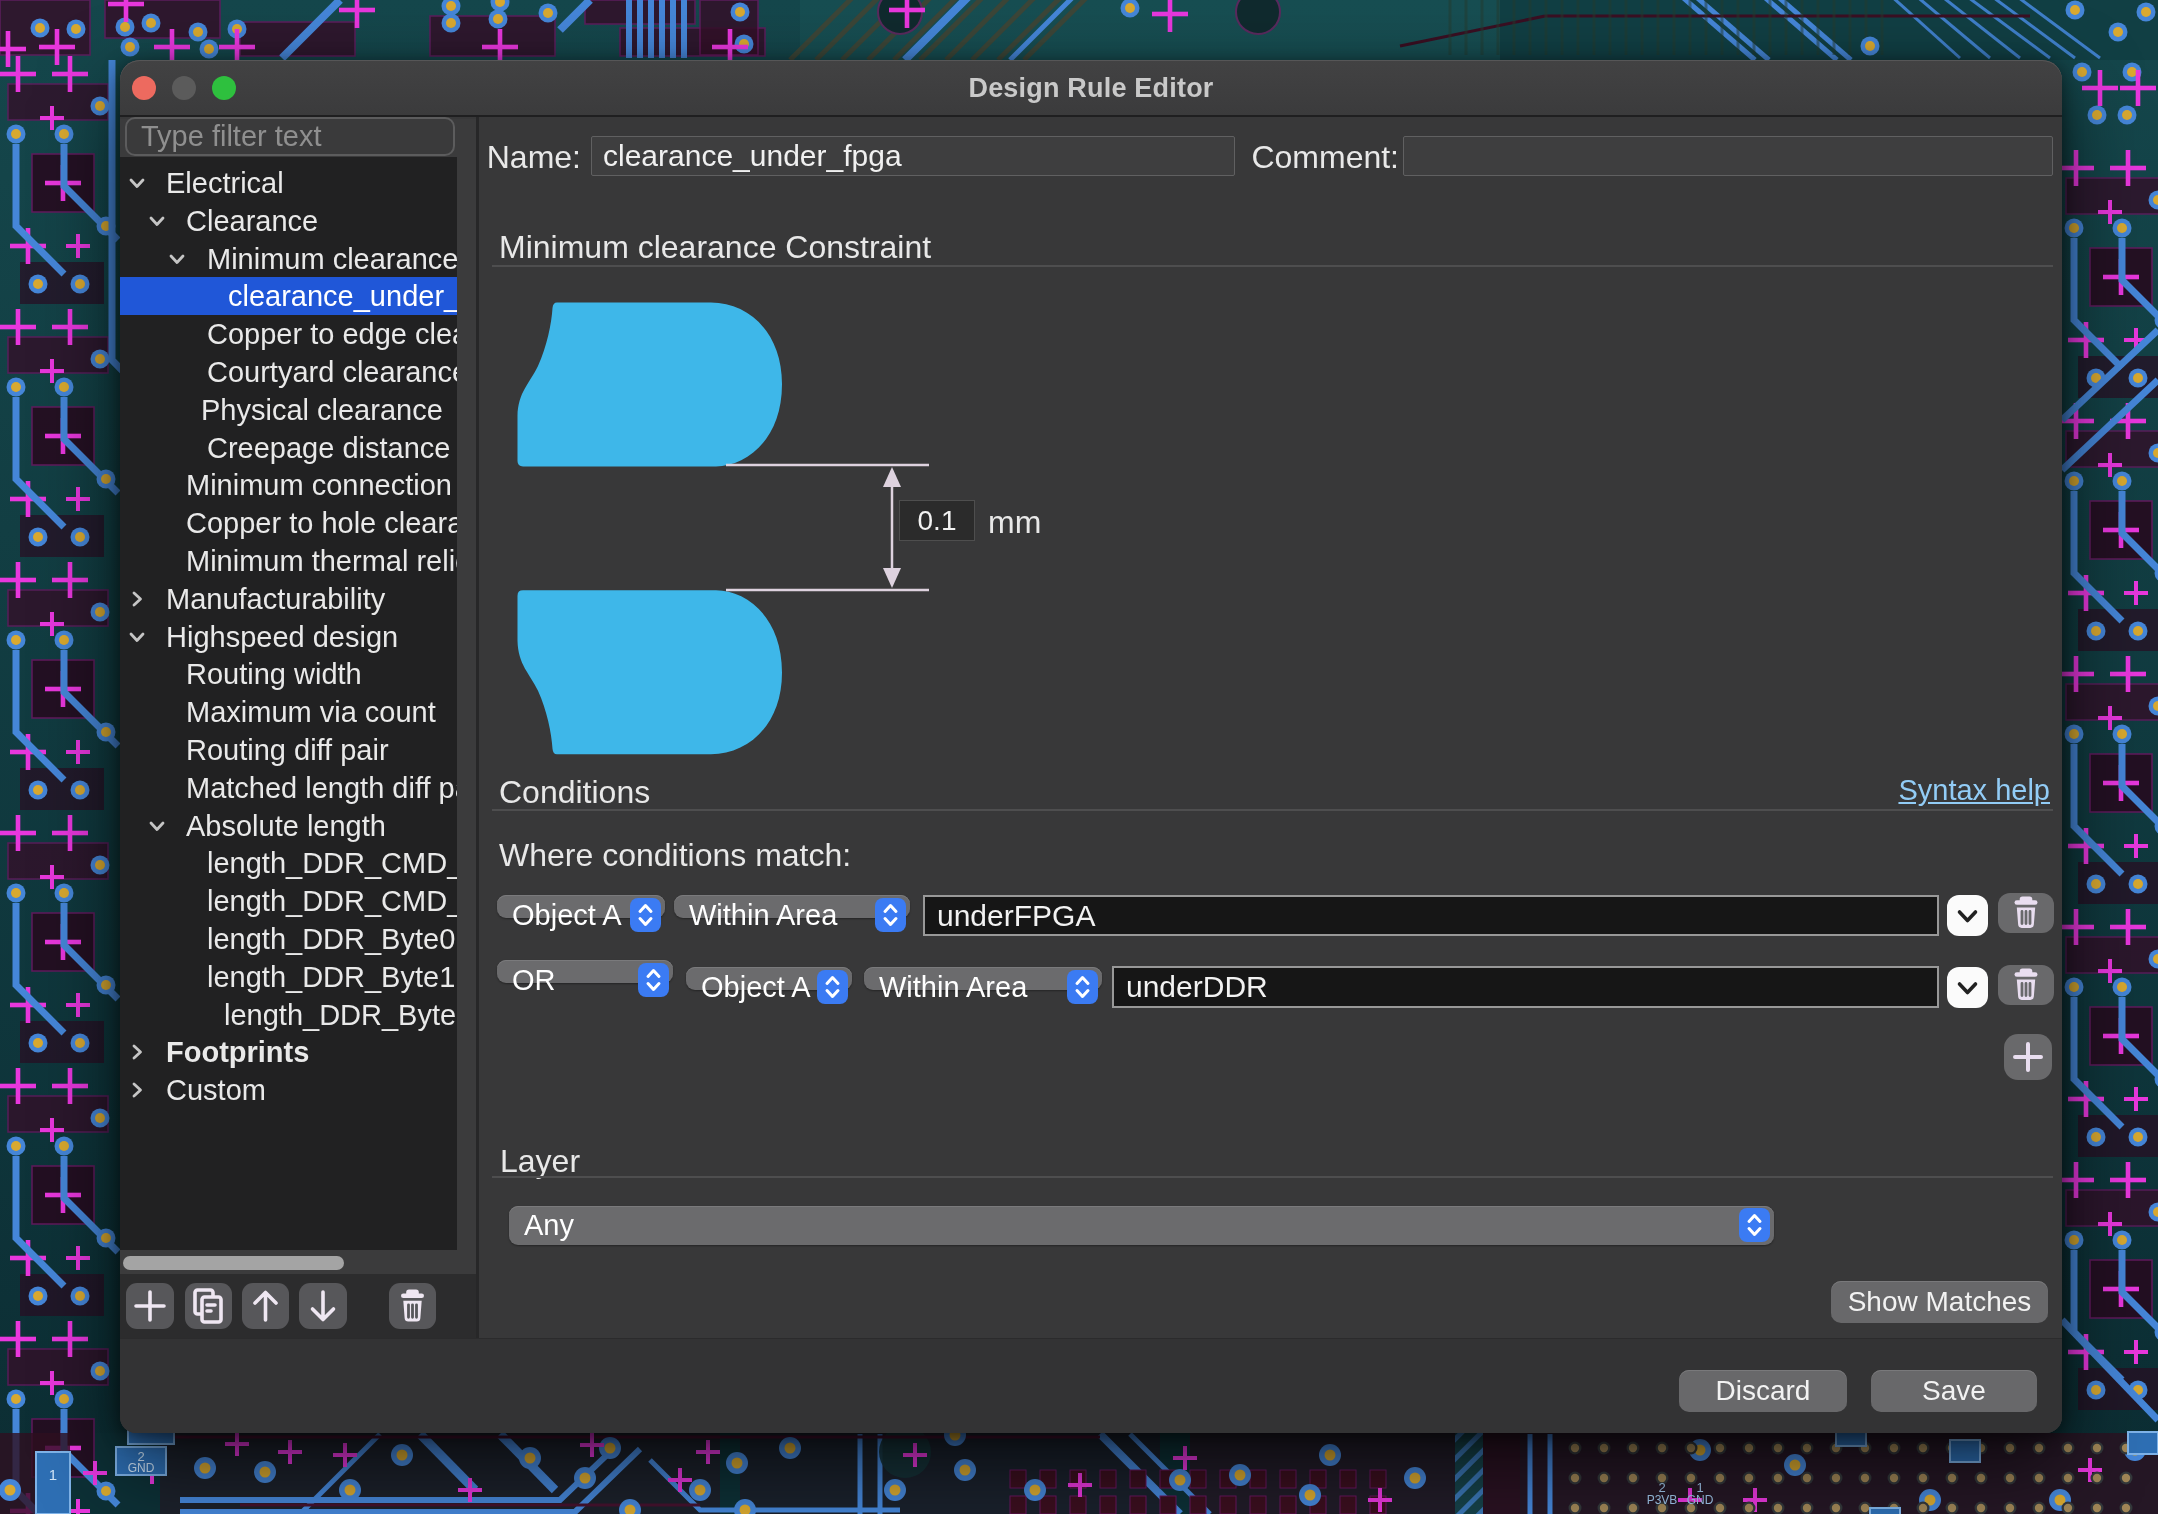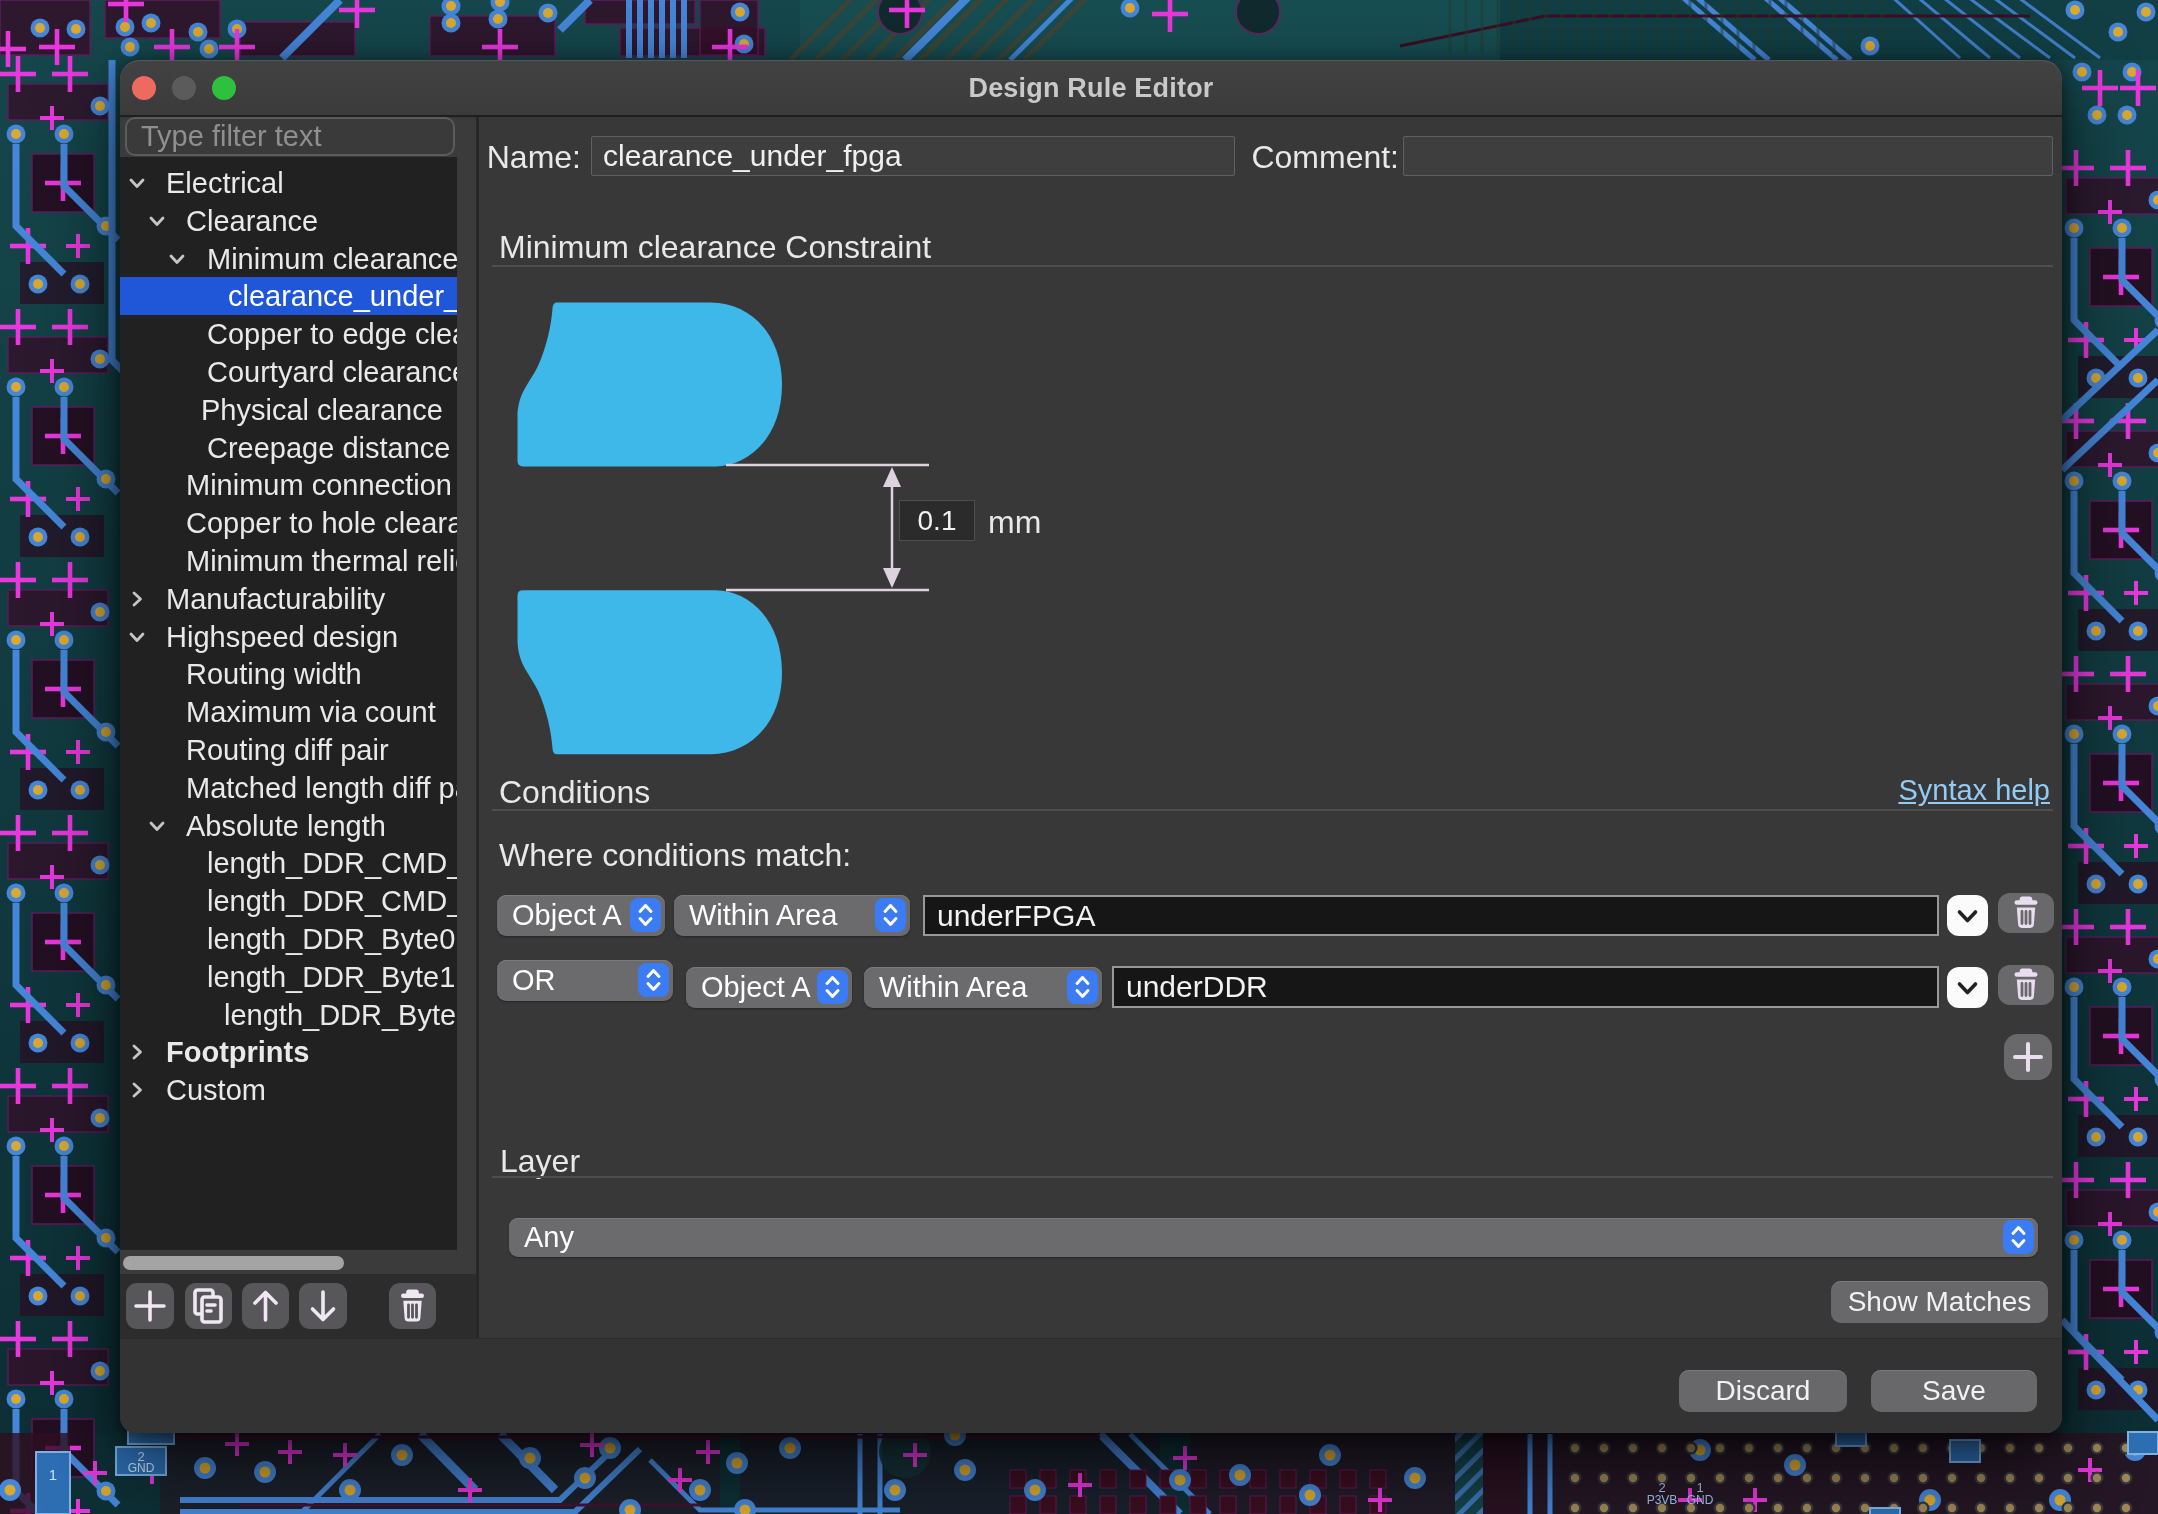--- a/index.html
+++ b/index.html
@@ -31,21 +31,21 @@
     border-radius:7px; background:#a4a4a4; }
   .tbar { position:absolute; left:0; top:1214px; width:356px; height:64px; background:#2c2c2d; }
   .tbtn { position:absolute; top:9px; width:48px; height:46px; background:#57575a; border-radius:11px; }
   .sep { position:absolute; left:356px; top:57px; width:3px; height:1281px; background:#272728; }
   .main { position:absolute; left:359px; top:59px; width:1583px; height:1219px; background:#383839; }
   .lab { position:absolute; color:#e8e8e8; font-size:32px; line-height:34px; }
   .inp { position:absolute; height:40px; background:#3e3e3f; border:1px solid #606061;
     border-radius:2px; color:#f0f0f0; font-size:30px; line-height:38px; padding-left:11px;
     white-space:nowrap; overflow:hidden; }
   .hr { position:absolute; height:2px; background:#4e4e4f; }
-  .combo { position:absolute; height:41px; background:#6b6b6d; border-radius:9px;
+  .combo { position:absolute; height:23px; background:#6b6b6d; border-radius:9px;
     color:#fff; font-size:29px; line-height:41px; padding-left:15px;
     box-shadow:inset 0 1px 0 #7a7a7c, 0 1px 2px rgba(0,0,0,.35); }
   .spin { position:absolute; right:4px; top:3px; width:31px; height:34px;
     background:#3b7bf3; border-radius:8px; }
   .dinp { position:absolute; background:#161616; border:2px solid #989898;
     color:#f2f2f2; font-size:30px; padding-left:12px; white-space:nowrap; overflow:hidden; }
   .wbtn { position:absolute; width:41px; height:41px; background:#fbfbfb; border-radius:12px; }
   .gbtn { position:absolute; background:#69696b; border-radius:12px; }
   .btn { position:absolute; background:#68686a; border-radius:10px; color:#f2f2f2;
     font-size:28px; text-align:center; box-shadow:inset 0 1px 0 #79797b; }
@@ -860,21 +860,21 @@
       </div>
 <div class="gbtn" style="left:1884px;top:974px;width:48px;height:46px;border-radius:14px;">
         <svg width="48" height="46" viewBox="0 0 48 46">
           <path d="M24 10 V36 M11 23 H37" stroke="#e9def0" stroke-width="4" fill="none" stroke-linecap="round"></path>
         </svg>
       </div>
 
   <div class="lab" style="left:380px;top:1084px;">Layer</div>
   <div class="hr" style="left:372px;top:1116px;width:1561px;"></div>
 
-  <div class="combo" style="left:389px;top:1146px;width:1529px;height:39px;line-height:39px;margin-top:12px;">Any
+  <div class="combo" style="left:389px;top:1146px;width:1265px;height:39px;line-height:39px;">Any
     <div class="spin" style="top:2px;">
           <svg width="31" height="34" viewBox="0 0 31 34">
             <g stroke="#fff" stroke-width="3" fill="none" stroke-linecap="round" stroke-linejoin="round">
               <path d="M10 13.5 L15.5 7.5 L21 13.5"></path>
               <path d="M10 20.5 L15.5 26.5 L21 20.5"></path>
             </g>
           </svg>
         </div>
   </div>
 

